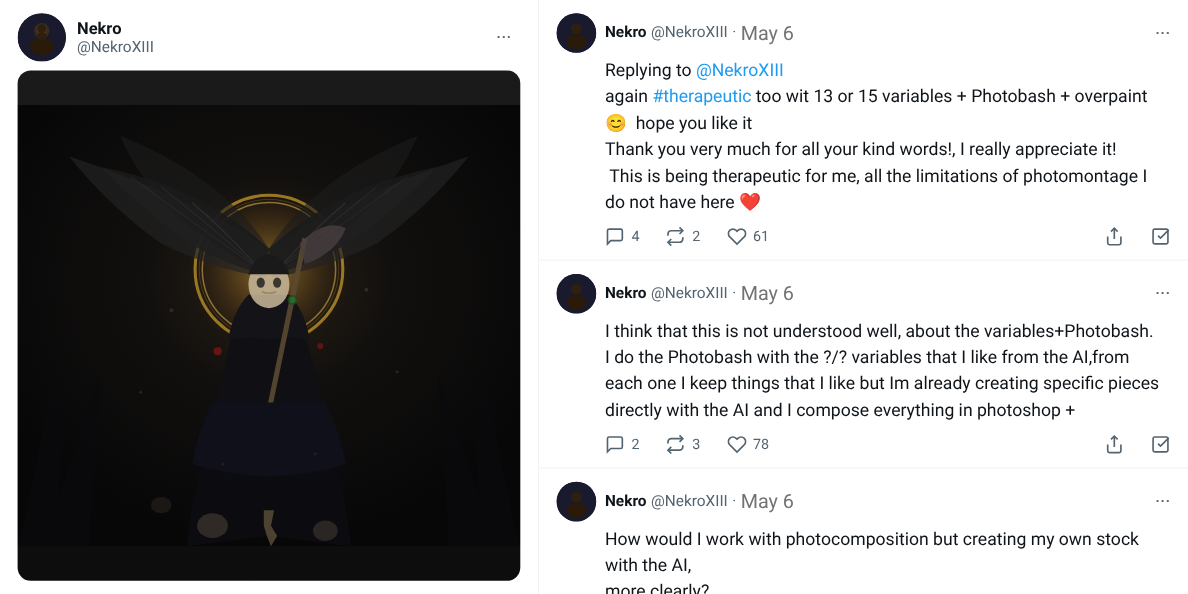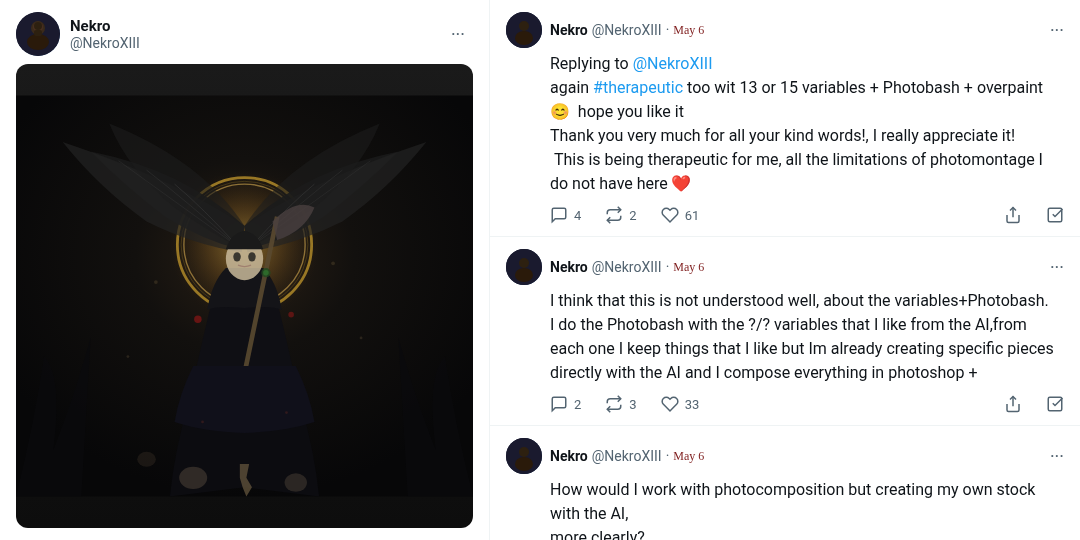--- a/index.html
+++ b/index.html
@@ -130,23 +130,22 @@
     }
     .tweet-handle {
       font-size: 14px;
       color: #536471;
     }
     .tweet-dot {
       color: #536471;
       font-size: 14px;
     }
     .tweet-date {
-      font-size: 12px;
-      color: #7f1d1d;
-      font-family: Liberation Serif, serif;
+      font-size: 18px;
+      color: #737373;
     }
     .tweet-more {
       color: #536471;
       font-size: 18px;
       cursor: pointer;
       margin-left: auto;
     }
     .tweet-body {
       font-size: 16px;
       line-height: 1.5;
@@ -416,21 +415,21 @@
             </svg>
         </span>
         <span class="action-count">3</span>
       </div>
       <div class="action-item">
         <span class="action-icon">
           <svg width="18" height="18" viewBox="0 0 24 24" fill="none" stroke="currentColor" stroke-width="2">
               <path d="M20.84 4.61a5.5 5.5 0 0 0-7.78 0L12 5.67l-1.06-1.06a5.5 5.5 0 0 0-7.78 7.78l1.06 1.06L12 21.23l7.78-7.78 1.06-1.06a5.5 5.5 0 0 0 0-7.78z"></path>
             </svg>
         </span>
-        <span class="action-count">33</span>
+        <span class="action-count">78</span>
       </div>
       <div class="action-item action-share">
         <span class="action-icon">
           <svg width="18" height="18" viewBox="0 0 24 24" fill="none" stroke="currentColor" stroke-width="2">
               <path d="M4 12v8a2 2 0 0 0 2 2h12a2 2 0 0 0 2-2v-8"></path>
               <polyline points="16 6 12 2 8 6"></polyline>
               <line x1="12" y1="2" x2="12" y2="15"></line>
             </svg>
         </span>
       </div>

